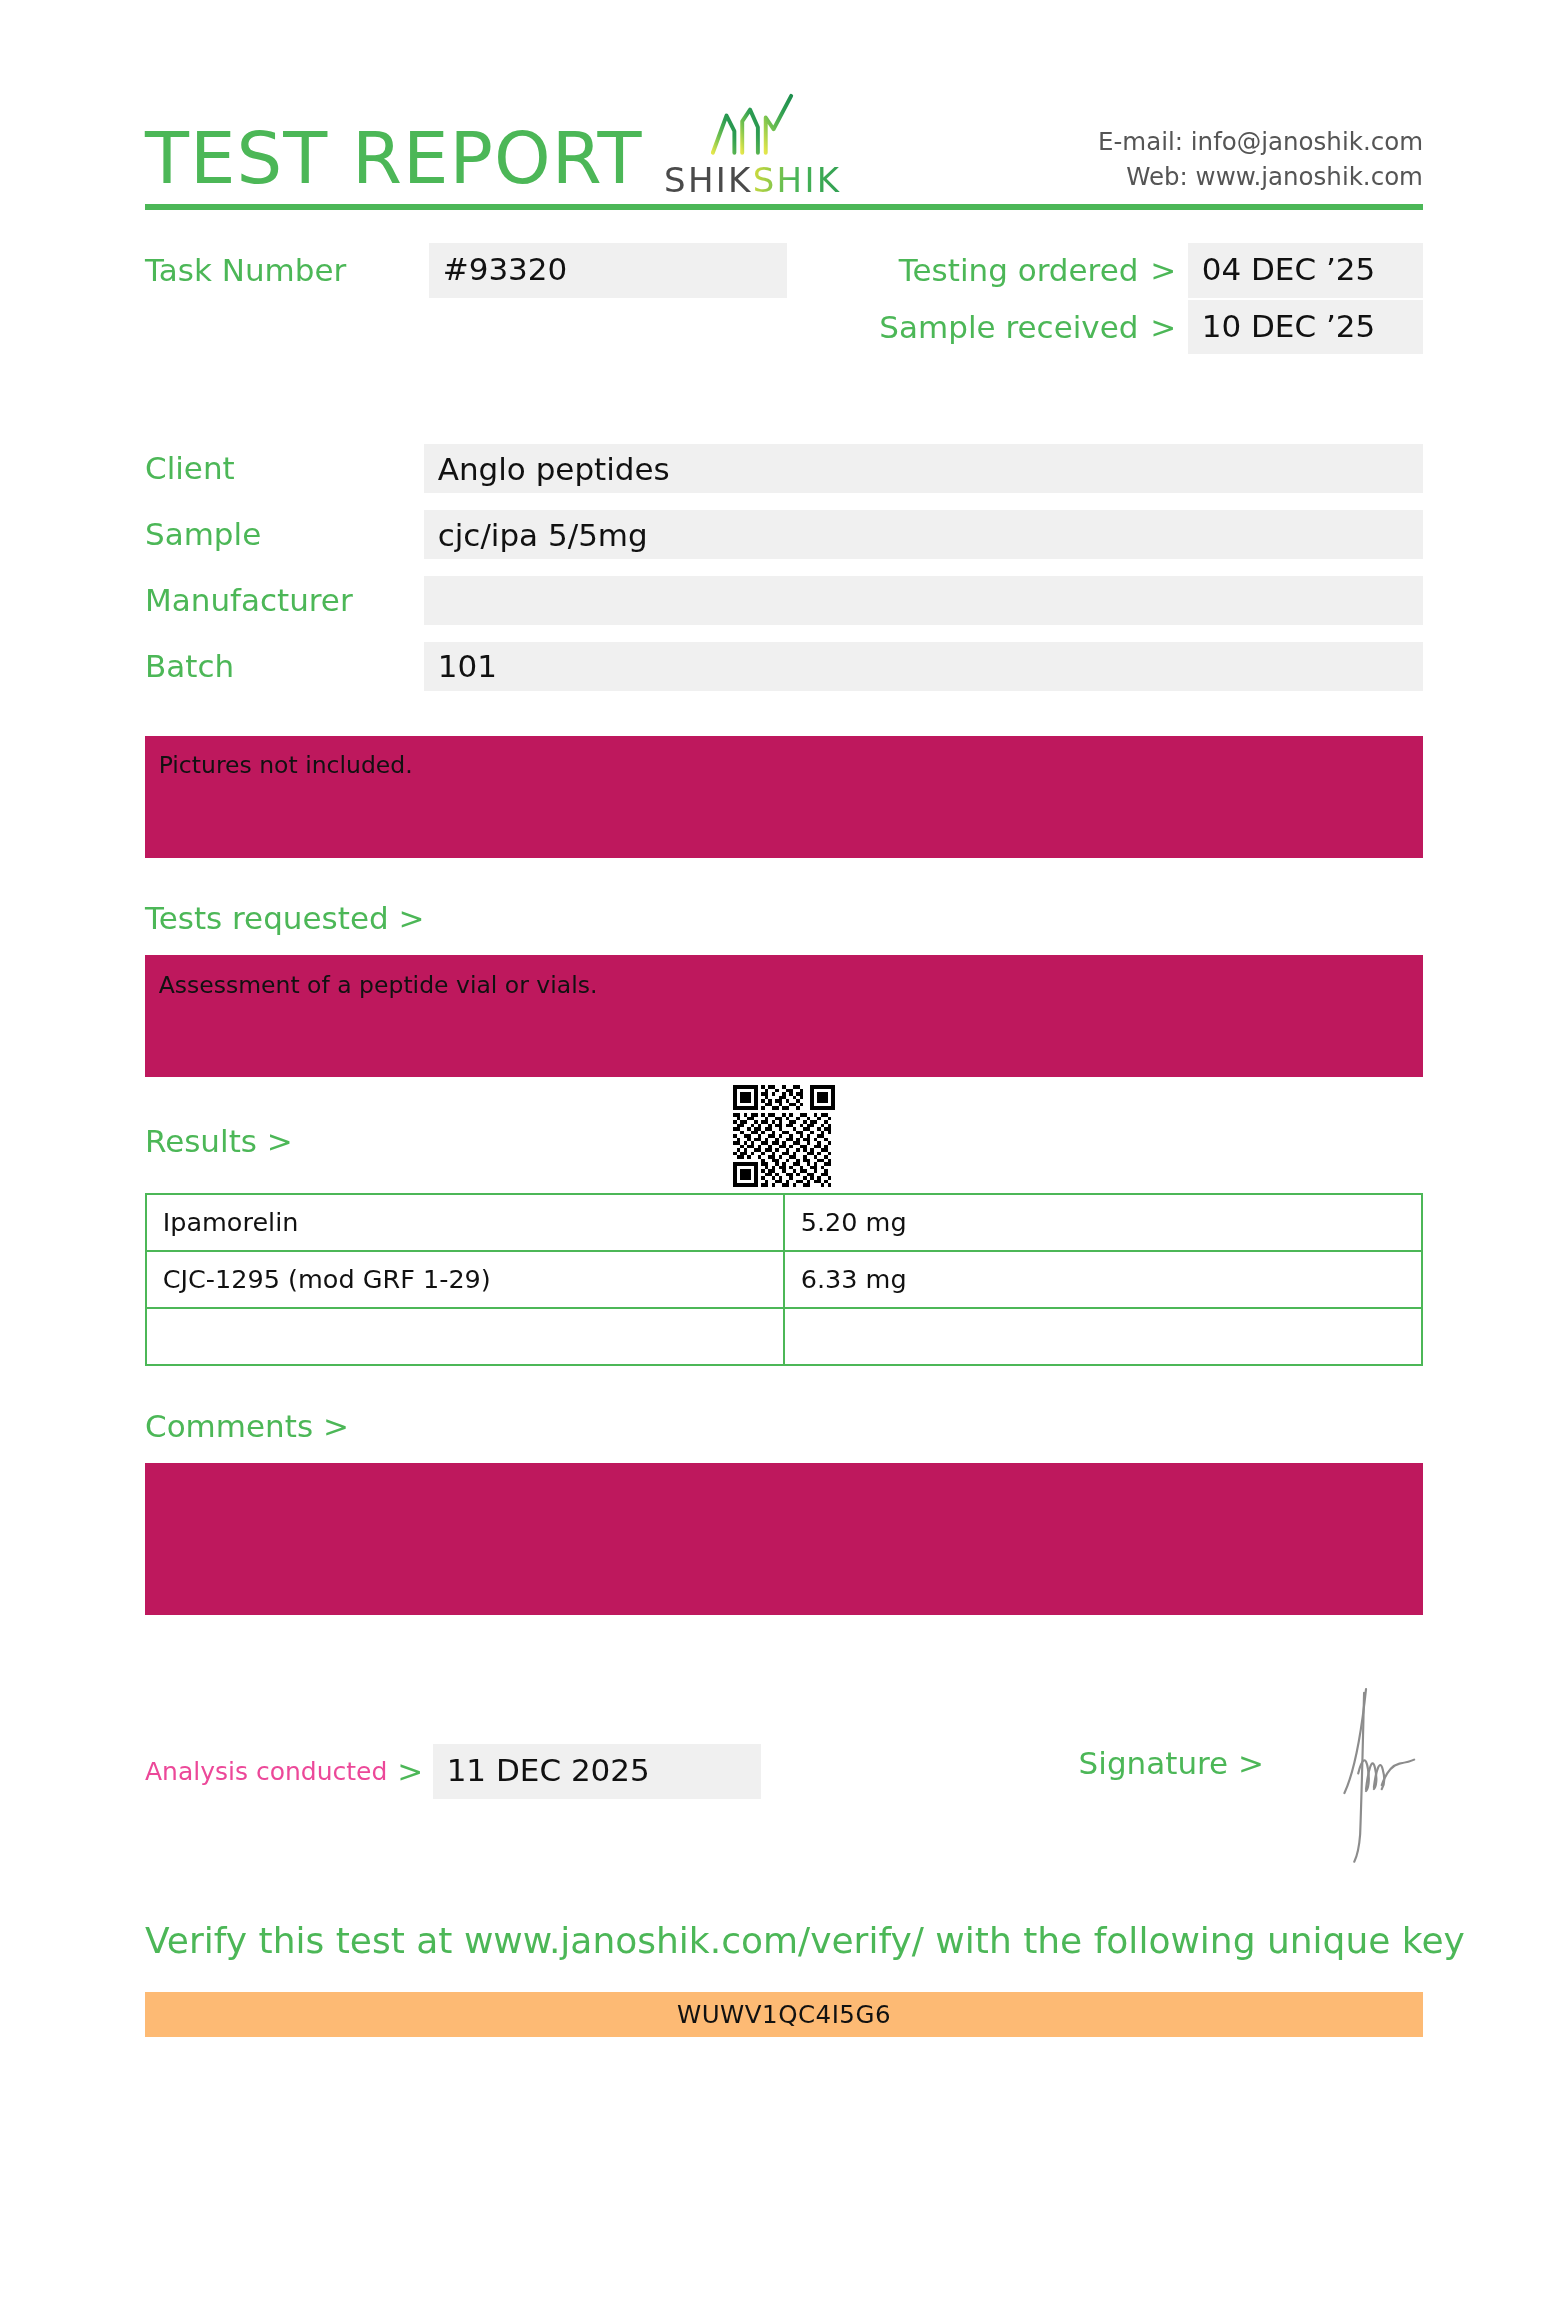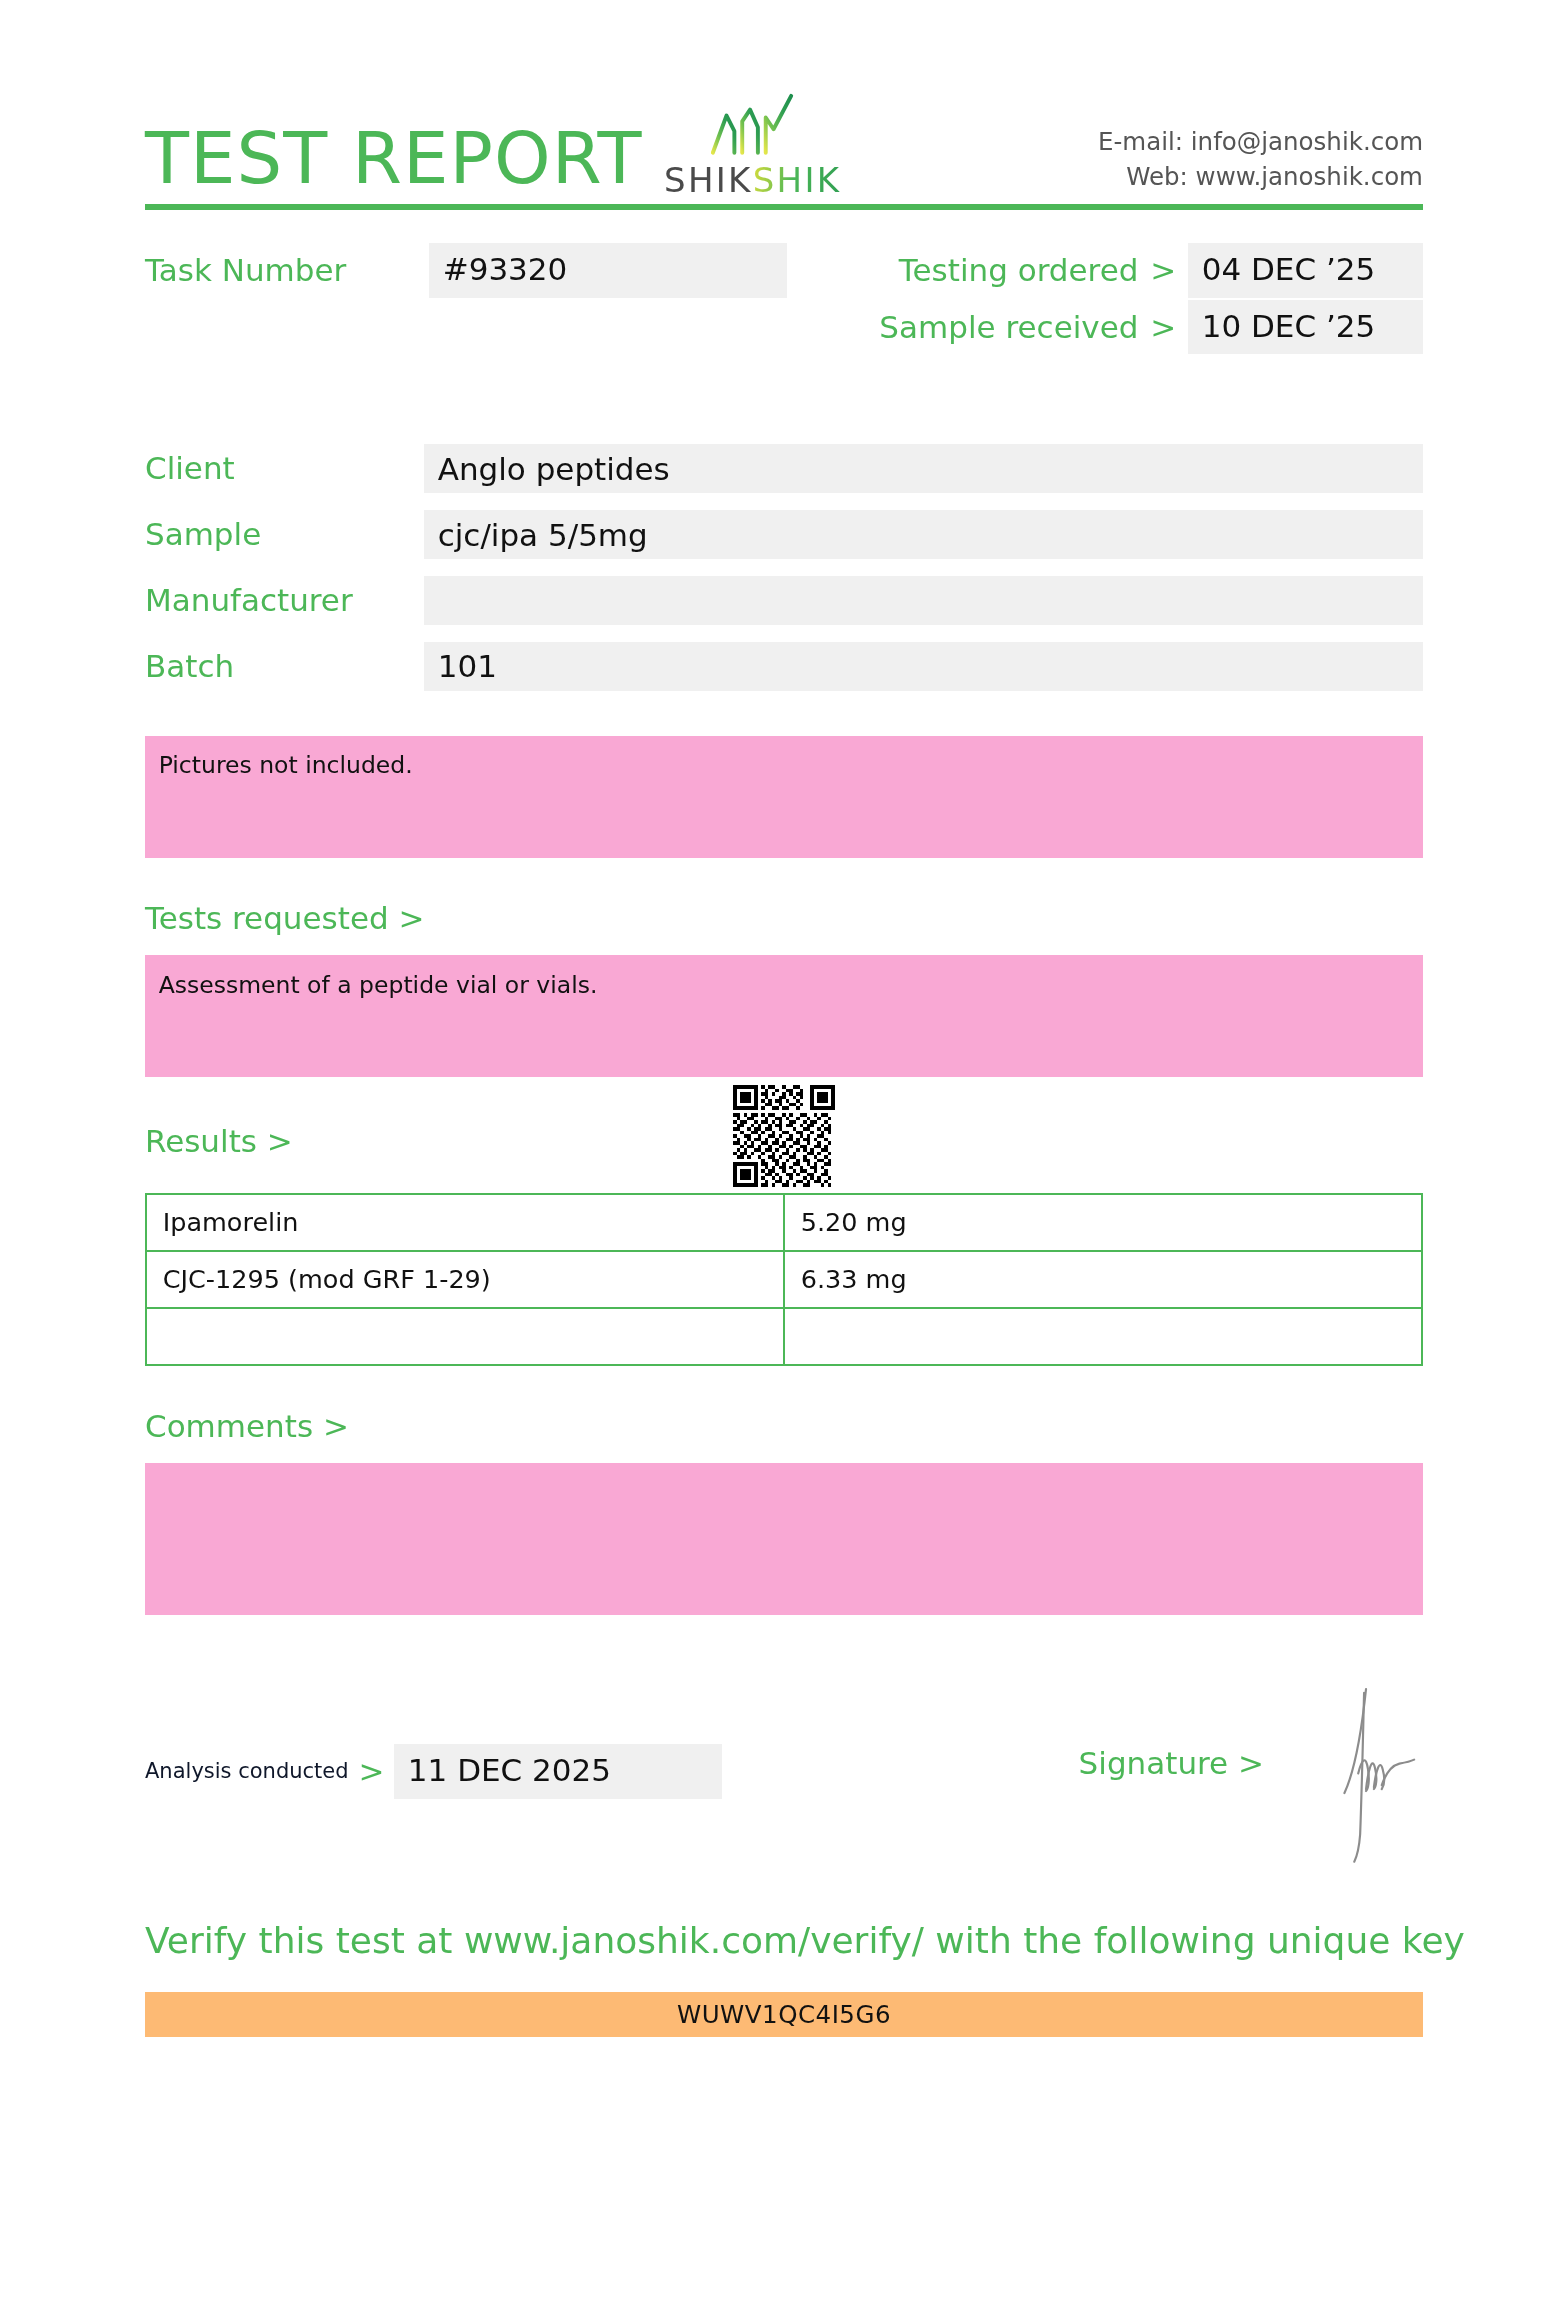--- a/index.html
+++ b/index.html
@@ -143,21 +143,21 @@
   
   .section { margin-top: 45px; }
   .section-head {
     color: #4CB757;
     font-size: 31px;
     line-height: 1;
     margin-bottom: 21.6px;
     white-space: nowrap;
   }
   .section-body {
-    background: #f9a8d4;
+    background: #be185d;
     padding: 15.7px 13.7px;
     font-size: 23.5px;
     color: #111111;
   }
   .desc-body { height: 122px; }
   .tests-body { height: 122px; }
   .comments-body { height: 152px; }
 
   
   .results-head-row {
@@ -202,22 +202,22 @@
   
   .sign-row {
     display: flex;
     align-items: flex-start;
     justify-content: space-between;
     margin-top: 86px;
     height: 167px;
   }
   .analysis { display: flex; align-items: center; padding-top: 43px; }
   .analysis-label {
-    color: #0f172a;
-    font-size: 21px;
+    color: #ec4899;
+    font-size: 25px;
     line-height: 1;
     white-space: nowrap;
   }
   .analysis-caret { color: #4CB757; font-size: 31px; padding: 0 9.8px; line-height: 1; }
   .analysis-value { width: 328px; }
   .sig-wrap { display: flex; align-items: flex-start; padding-top: 39px; }
   .sig-label {
     color: #4CB757;
     font-size: 31px;
     line-height: 1;

